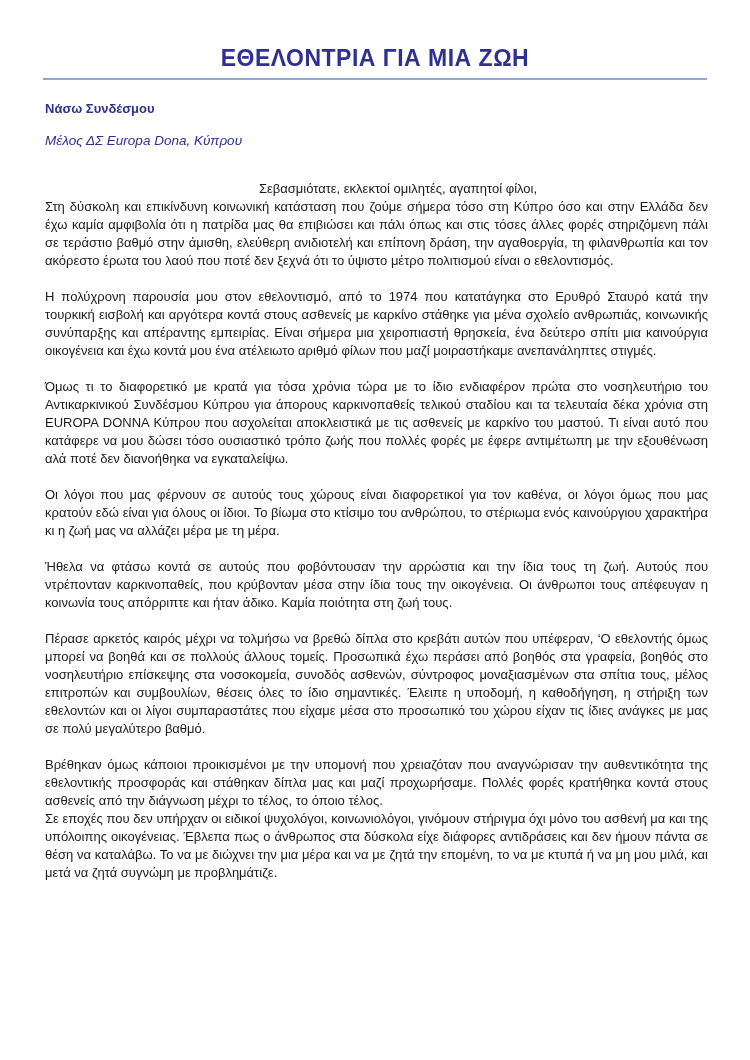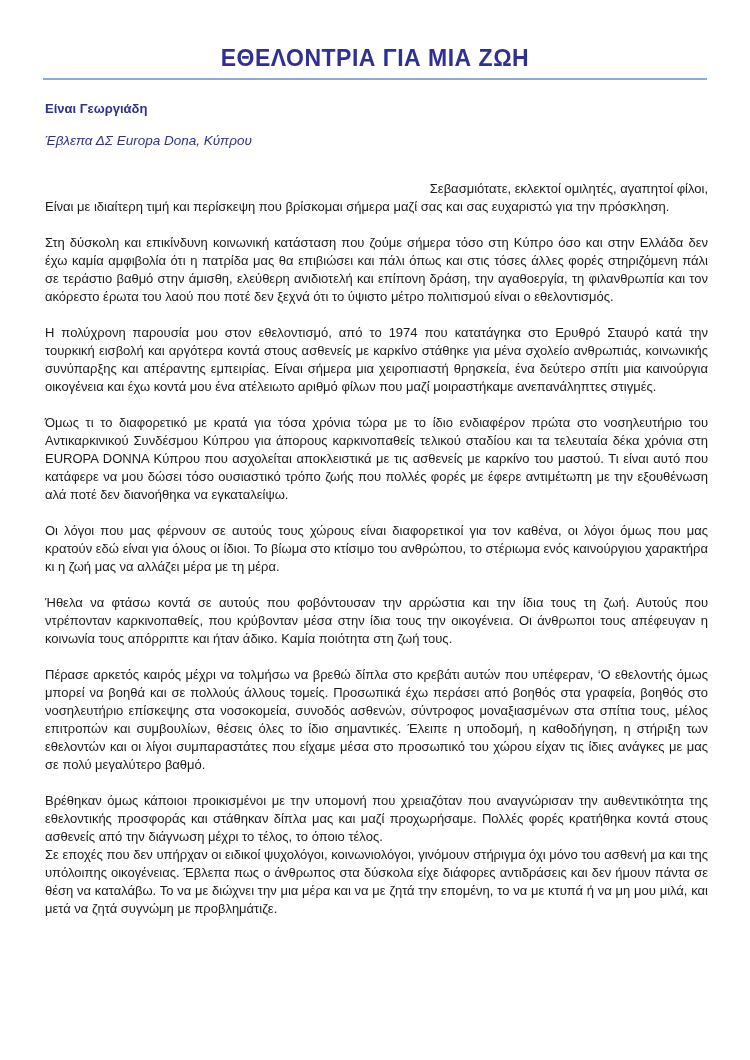--- a/index.html
+++ b/index.html
@@ -28,36 +28,35 @@
     }
     .body {
       position: absolute; left: 45px; width: 663px; top: 180px;
       font-family: "Liberation Sans", sans-serif;
       font-size: 13px; line-height: 18px; color: #1a1a1a;
       text-align: justify;
     }
     .body p { margin: 0 0 18px 0; }
     .body p.tight { margin-bottom: 0; }
     .body p.gap-big { }
-    .line { display: block; text-align: right; margin-left: 43px; }
+    .line { display: block; text-align: center; margin-left: 43px; }
   </style>
 </head>
 <body>
 
 <div class="page">
   <div class="title">ΕΘΕΛΟΝΤΡΙΑ ΓΙΑ ΜΙΑ ΖΩΗ</div>
   <div class="rule"></div>
-  <div class="author">Είναι Γεωργιάδη</div>
-  <div class="role">Έβλεπα ΔΣ Europa Dona, Κύπρου</div>
+  <div class="author">Νάσω Συνδέσμου</div>
+  <div class="role">Μέλος ΔΣ Europa Dona, Κύπρου</div>
 
   <div class="body">
     <p class="tight">
       <span class="line">Σεβασμιότατε, εκλεκτοί ομιλητές, αγαπητοί φίλοι,</span>
     </p>
-    <p>Είναι με ιδιαίτερη τιμή και περίσκεψη που βρίσκομαι σήμερα μαζί σας και σας ευχαριστώ για την πρόσκληση.</p>
     <p>Στη δύσκολη και επικίνδυνη κοινωνική κατάσταση που ζούμε σήμερα τόσο στη Κύπρο όσο και στην Ελλάδα δεν έχω καμία αμφιβολία ότι η πατρίδα μας θα επιβιώσει και πάλι όπως και στις τόσες άλλες φορές στηριζόμενη πάλι σε τεράστιο βαθμό στην άμισθη, ελεύθερη ανιδιοτελή και επίπονη δράση, την αγαθοεργία, τη φιλανθρωπία και τον ακόρεστο έρωτα του λαού που ποτέ δεν ξεχνά ότι το ύψιστο μέτρο πολιτισμού είναι ο εθελοντισμός.</p>
     <p>Η πολύχρονη παρουσία μου στον εθελοντισμό, από το 1974 που κατατάγηκα στο Ερυθρό Σταυρό κατά την τουρκική εισβολή και αργότερα κοντά στους ασθενείς με καρκίνο στάθηκε για μένα σχολείο ανθρωπιάς, κοινωνικής συνύπαρξης και απέραντης εμπειρίας. Είναι σήμερα μια χειροπιαστή θρησκεία, ένα δεύτερο σπίτι μια καινούργια οικογένεια και έχω κοντά μου ένα ατέλειωτο αριθμό φίλων που μαζί μοιραστήκαμε ανεπανάληπτες στιγμές.</p>
     <p>Όμως τι το διαφορετικό με κρατά για τόσα χρόνια τώρα με το ίδιο ενδιαφέρον πρώτα στο νοσηλευτήριο του Αντικαρκινικού Συνδέσμου Κύπρου για άπορους καρκινοπαθείς τελικού σταδίου και τα τελευταία δέκα χρόνια στη EUROPA DONNA Κύπρου που ασχολείται αποκλειστικά με τις ασθενείς με καρκίνο του μαστού. Τι είναι αυτό που κατάφερε να μου δώσει τόσο ουσιαστικό τρόπο ζωής που πολλές φορές με έφερε αντιμέτωπη με την εξουθένωση αλά ποτέ δεν διανοήθηκα να εγκαταλείψω.</p>
     <p>Οι λόγοι που μας φέρνουν σε αυτούς τους χώρους είναι διαφορετικοί για τον καθένα, οι λόγοι όμως που μας κρατούν εδώ είναι για όλους οι ίδιοι. Το βίωμα στο κτίσιμο του ανθρώπου, το στέριωμα ενός καινούργιου χαρακτήρα κι η ζωή μας να αλλάζει μέρα με τη μέρα.</p>
     <p>Ήθελα να φτάσω κοντά σε αυτούς που φοβόντουσαν την αρρώστια και την ίδια τους τη ζωή. Αυτούς που ντρέπονταν καρκινοπαθείς, που κρύβονταν μέσα στην ίδια τους την οικογένεια. Οι άνθρωποι τους απέφευγαν η κοινωνία τους απόρριπτε και ήταν άδικο. Καμία ποιότητα στη ζωή τους.</p>
     <p class="gap-big">Πέρασε αρκετός καιρός μέχρι να τολμήσω να βρεθώ δίπλα στο κρεβάτι αυτών που υπέφεραν, ‘Ο εθελοντής όμως μπορεί να βοηθά και σε πολλούς άλλους τομείς. Προσωπικά έχω περάσει από βοηθός στα γραφεία, βοηθός στο νοσηλευτήριο επίσκεψης στα νοσοκομεία, συνοδός ασθενών, σύντροφος μοναξιασμένων στα σπίτια τους, μέλος επιτροπών και συμβουλίων, θέσεις όλες το ίδιο σημαντικές. Έλειπε η υποδομή, η καθοδήγηση, η στήριξη των εθελοντών και οι λίγοι συμπαραστάτες που είχαμε μέσα στο προσωπικό του χώρου είχαν τις ίδιες ανάγκες με μας σε πολύ μεγαλύτερο βαθμό.</p>
     <p class="tight">Βρέθηκαν όμως κάποιοι προικισμένοι με την υπομονή που χρειαζόταν που αναγνώρισαν την αυθεντικότητα της εθελοντικής προσφοράς και στάθηκαν δίπλα μας και μαζί προχωρήσαμε. Πολλές φορές κρατήθηκα κοντά στους ασθενείς από την διάγνωση μέχρι το τέλος, το όποιο τέλος.</p>
     <p>Σε εποχές που δεν υπήρχαν οι ειδικοί ψυχολόγοι, κοινωνιολόγοι, γινόμουν στήριγμα όχι μόνο του ασθενή μα και της υπόλοιπης οικογένειας. Έβλεπα πως ο άνθρωπος στα δύσκολα είχε διάφορες αντιδράσεις και δεν ήμουν πάντα σε θέση να καταλάβω. Το να με διώχνει την μια μέρα και να με ζητά την επομένη, το να με κτυπά ή να μη μου μιλά, και μετά να ζητά συγνώμη με προβλημάτιζε.</p>
   </div>
 </div>

